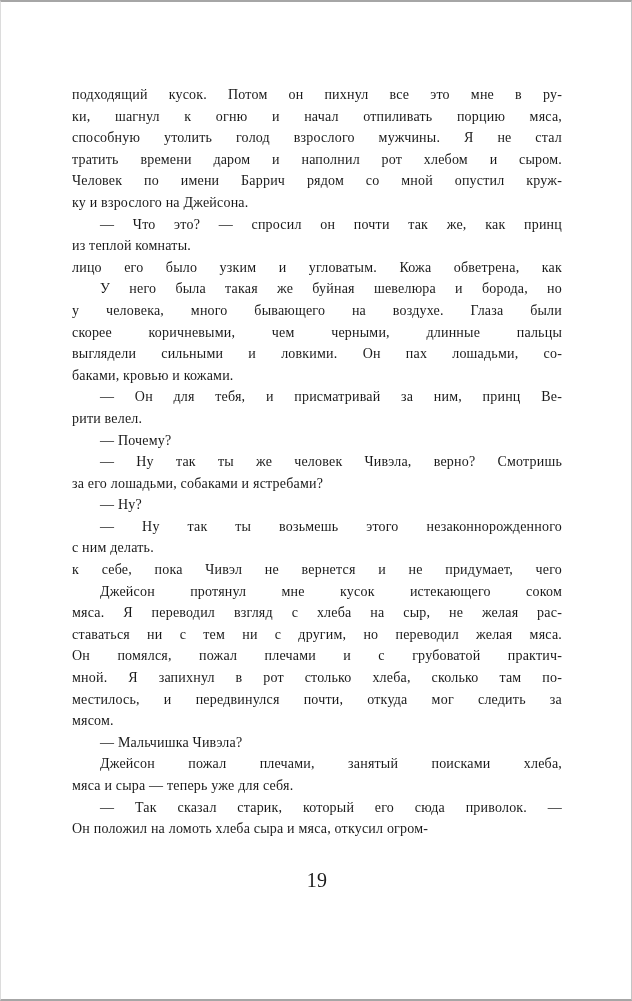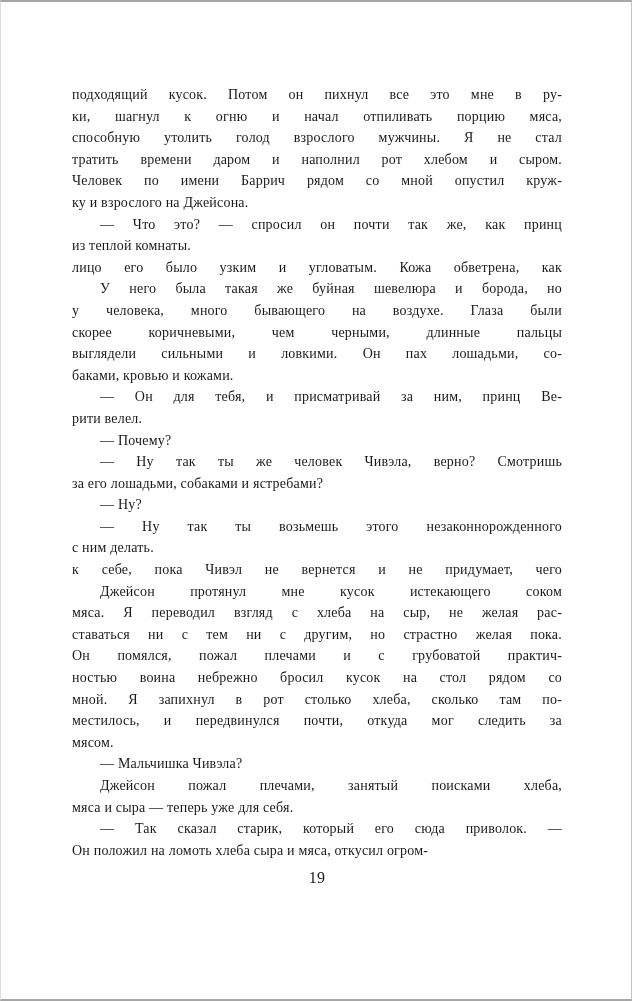--- a/index.html
+++ b/index.html
@@ -46,21 +46,21 @@
   }
   .line.indent {
     text-indent: 28px;
   }
   .page-number {
     position: absolute;
     top: 869px;
     left: 72px;
     width: 490px;
     text-align: center;
-    font-size: 16px;
+    font-size: 20px;
     letter-spacing: 0.2px;
   }
 </style>
 </head>
 <body>
 
 <div class="scan-frame"></div>
 
 <div class="text-block" id="text-block">
     <div class="paragraph">
@@ -98,23 +98,22 @@
       <div class="line last indent">— Ну?</div>
     </div>
     <div class="paragraph">
       <div class="line indent">— Ну так ты возьмешь этого незаконнорожденного</div>
       <div class="line last">с ним делать.</div>
       <div class="line">к себе, пока Чивэл не вернется и не придумает, чего</div>
     </div>
     <div class="paragraph">
       <div class="line indent">Джейсон протянул мне кусок истекающего соком</div>
       <div class="line">мяса. Я переводил взгляд с хлеба на сыр, не желая рас-</div>
-      <div class="line">ставаться ни с тем ни с другим, но страстно желая пока.</div>
+      <div class="line">ставаться ни с тем ни с другим, но переводил желая мяса.</div>
       <div class="line">Он помялся, пожал плечами и с грубоватой практич-</div>
-      <div class="line">ностью воина небрежно бросил кусок на стол рядом со</div>
       <div class="line">мной. Я запихнул в рот столько хлеба, сколько там по-</div>
       <div class="line">местилось, и передвинулся почти, откуда мог следить за</div>
       <div class="line last">мясом.</div>
     </div>
     <div class="paragraph">
       <div class="line last indent">— Мальчишка Чивэла?</div>
     </div>
     <div class="paragraph">
       <div class="line indent">Джейсон пожал плечами, занятый поисками хлеба,</div>
       <div class="line last">мяса и сыра — теперь уже для себя.</div>

